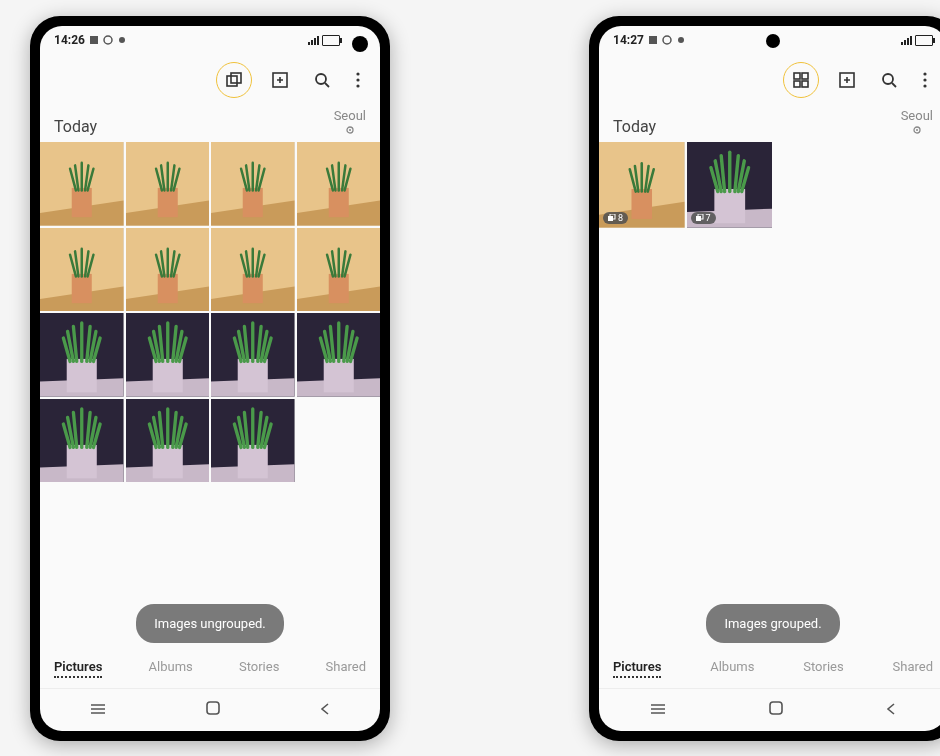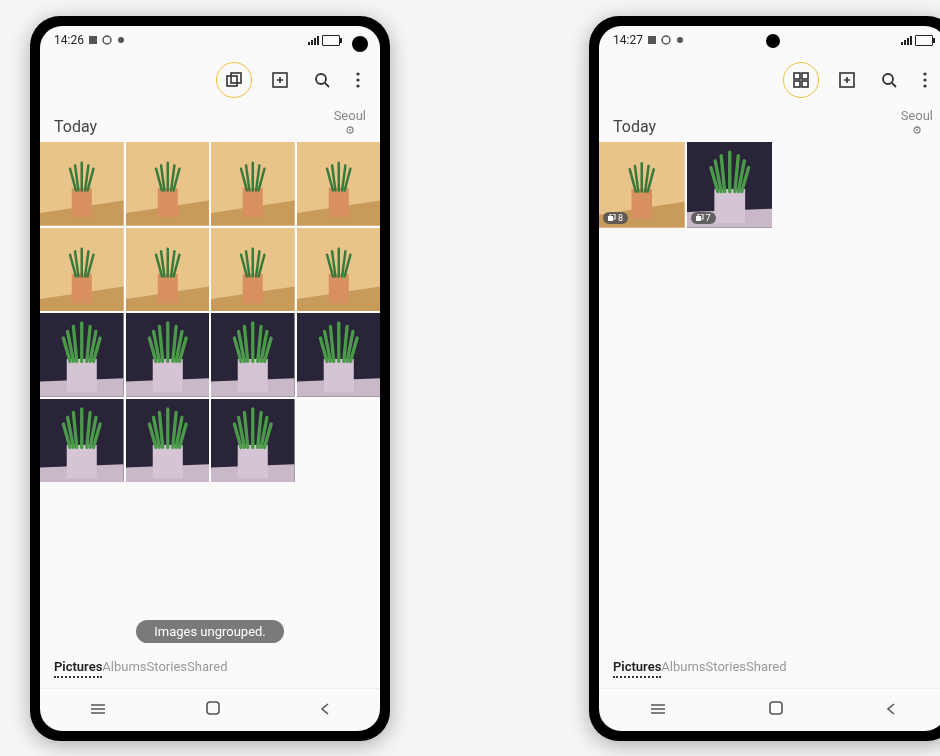--- a/index.html
+++ b/index.html
@@ -43,20 +43,21 @@
     flex-direction: column;
   }
   .status-bar {
     height: 28px;
     display: flex;
     align-items: center;
     padding: 0 14px;
     font-size: 12px;
     color: #222;
     position: relative;
+    font-weight: bold;
   }
   .status-left { display: flex; align-items: center; gap: 4px; }
   .status-right { margin-left: auto; display: flex; align-items: center; gap: 3px; }
   .status-icon { width: 10px; height: 10px; display:inline-block; }
   .camera-corner {
     position: absolute;
     right: 12px;
     top: 10px;
     width: 16px;
     height: 16px;
@@ -137,27 +138,27 @@
     display: flex;
     align-items: center;
     gap: 2px;
   }
   .spacer { flex: 1; }
   .toast {
     align-self: center;
     background: #7a7a7a;
     color: #fff;
     font-size: 13px;
-    padding: 4px 18px;
+    padding: 12px 18px;
     border-radius: 18px;
     margin-bottom: 10px;
   }
   .tabs {
     display: flex;
-    justify-content: flex-start;
+    justify-content: space-between;
     padding: 6px 14px 10px;
     font-size: 13px;
     color: #999;
   }
   .tab.active {
     color: #222;
     font-weight: 600;
     border-bottom: 2px dotted #333;
     padding-bottom: 2px;
   }
@@ -481,20 +482,21 @@
               <rect x="0" y="2" width="5" height="5" fill="#fff"></rect>
               <rect x="2" y="0" width="5" height="5" fill="none" stroke="#fff"></rect>
             </svg>
           <span>7</span>
         </div>
       </div>
     </div>
 
     <div class="spacer"></div>
 
+    <div class="toast">Images grouped.</div>
 
     <div class="tabs">
       <span class="tab active">Pictures</span>
       <span class="tab">Albums</span>
       <span class="tab">Stories</span>
       <span class="tab">Shared</span>
     </div>
 
     <div class="navbar">
       <span>

